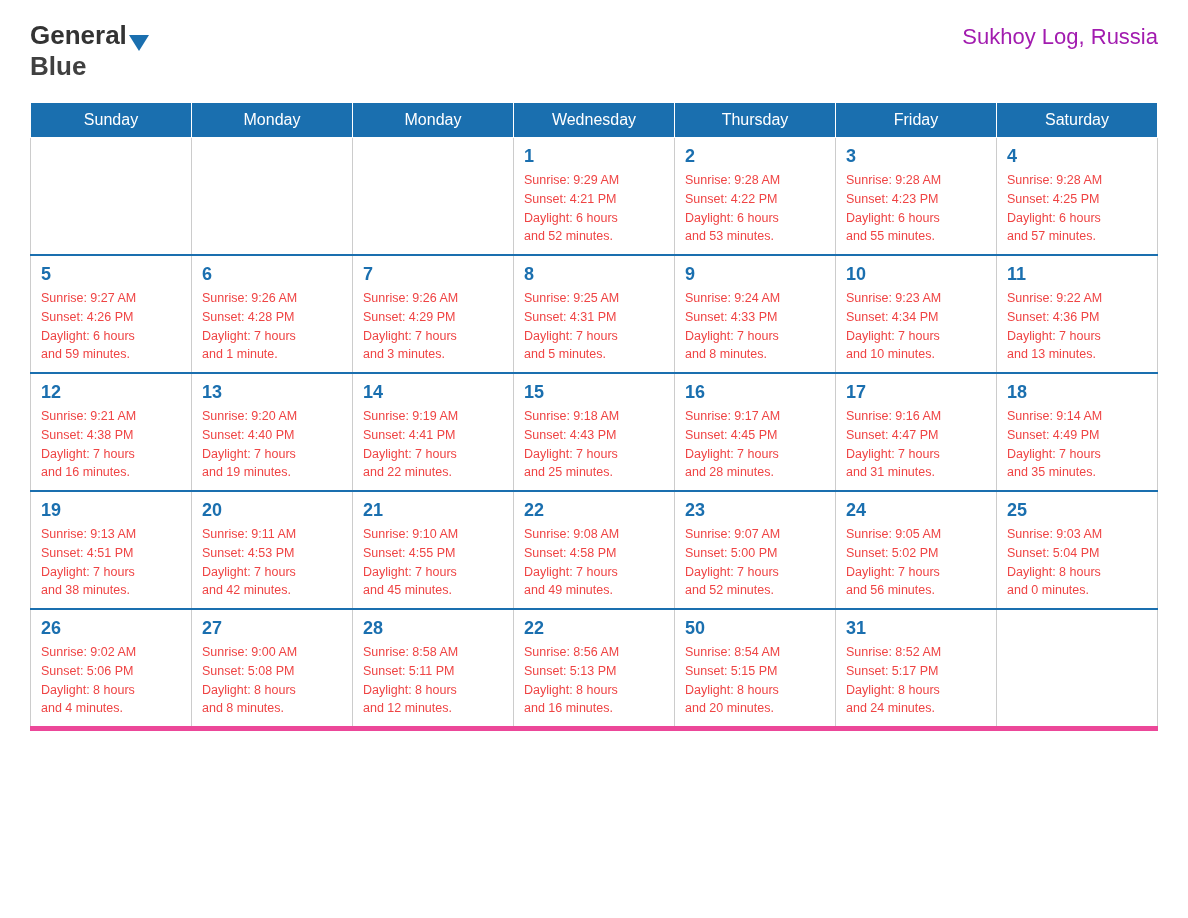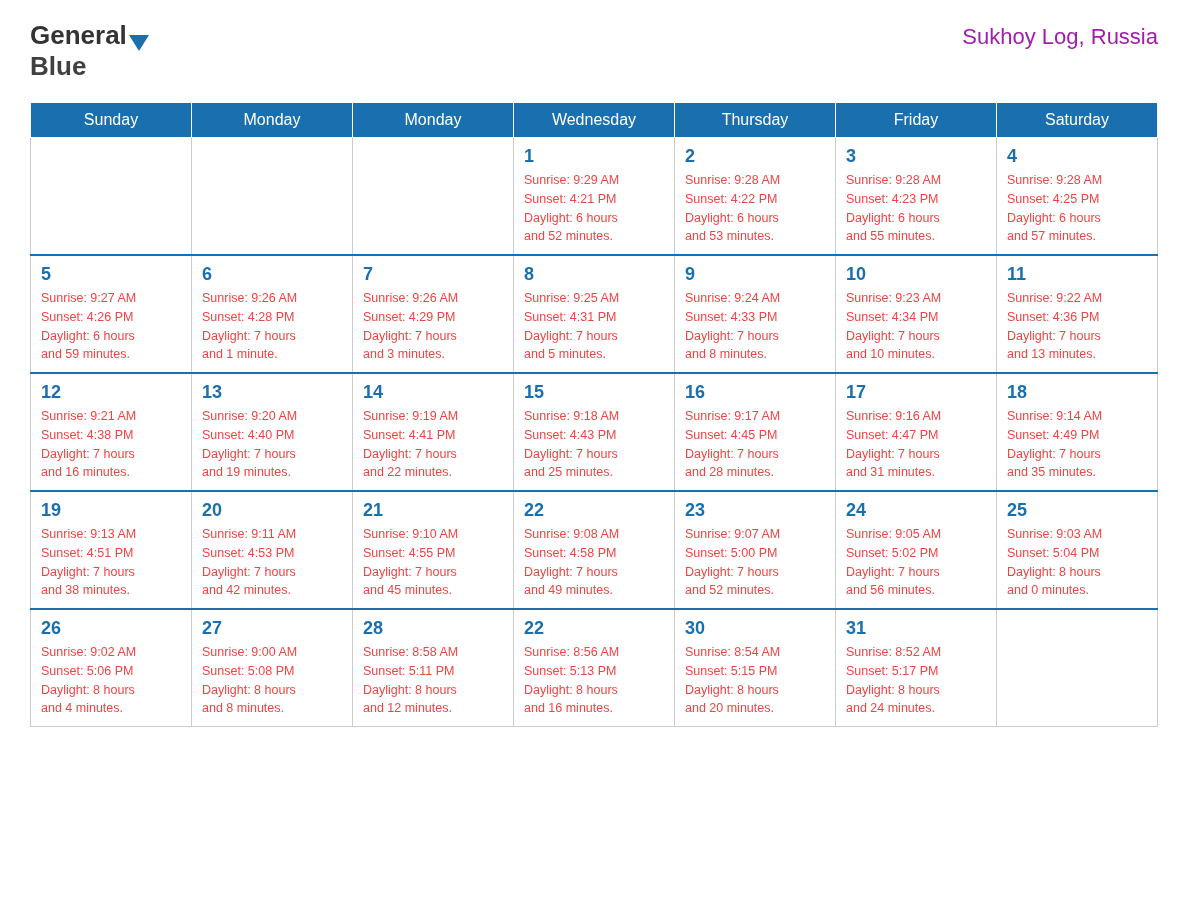--- a/index.html
+++ b/index.html
@@ -85,21 +85,21 @@
     }
     .day-info {
       font-size: 12.5px;
       color: #ef4444;
       line-height: 1.5;
     }
     .calendar tr td:first-child .day-number,
     .calendar tr td .day-number { color: #1a6faf; }
     .empty-cell { background: #fff; }
     .calendar tbody tr { border-bottom: 2px solid #1a6faf; }
-    .calendar tbody tr:last-child { border-bottom: 1px solid #ec4899; }
+    .calendar tbody tr:last-child { border-bottom: 5px solid #ec4899; }
   </style>
 </head>
 <body>
 
 <div class="header">
   <div class="logo">
     <div class="logo-text">
       <span class="logo-general">General</span>
       <span class="logo-triangle"></span>
     </div>
@@ -245,21 +245,21 @@
         </td>
         <td>
           <span class="day-number">28</span>
           <div class="day-info">Sunrise: 8:58 AM<br>Sunset: 5:11 PM<br>Daylight: 8 hours<br>and 12 minutes.</div>
         </td>
         <td>
           <span class="day-number">22</span>
           <div class="day-info">Sunrise: 8:56 AM<br>Sunset: 5:13 PM<br>Daylight: 8 hours<br>and 16 minutes.</div>
         </td>
         <td>
-          <span class="day-number">30</span>
+          <span class="day-number">50</span>
           <div class="day-info">Sunrise: 8:54 AM<br>Sunset: 5:15 PM<br>Daylight: 8 hours<br>and 20 minutes.</div>
         </td>
         <td>
           <span class="day-number">31</span>
           <div class="day-info">Sunrise: 8:52 AM<br>Sunset: 5:17 PM<br>Daylight: 8 hours<br>and 24 minutes.</div>
         </td>
         <td class="empty-cell"></td>
       </tr>
     </tbody>
 </table>

